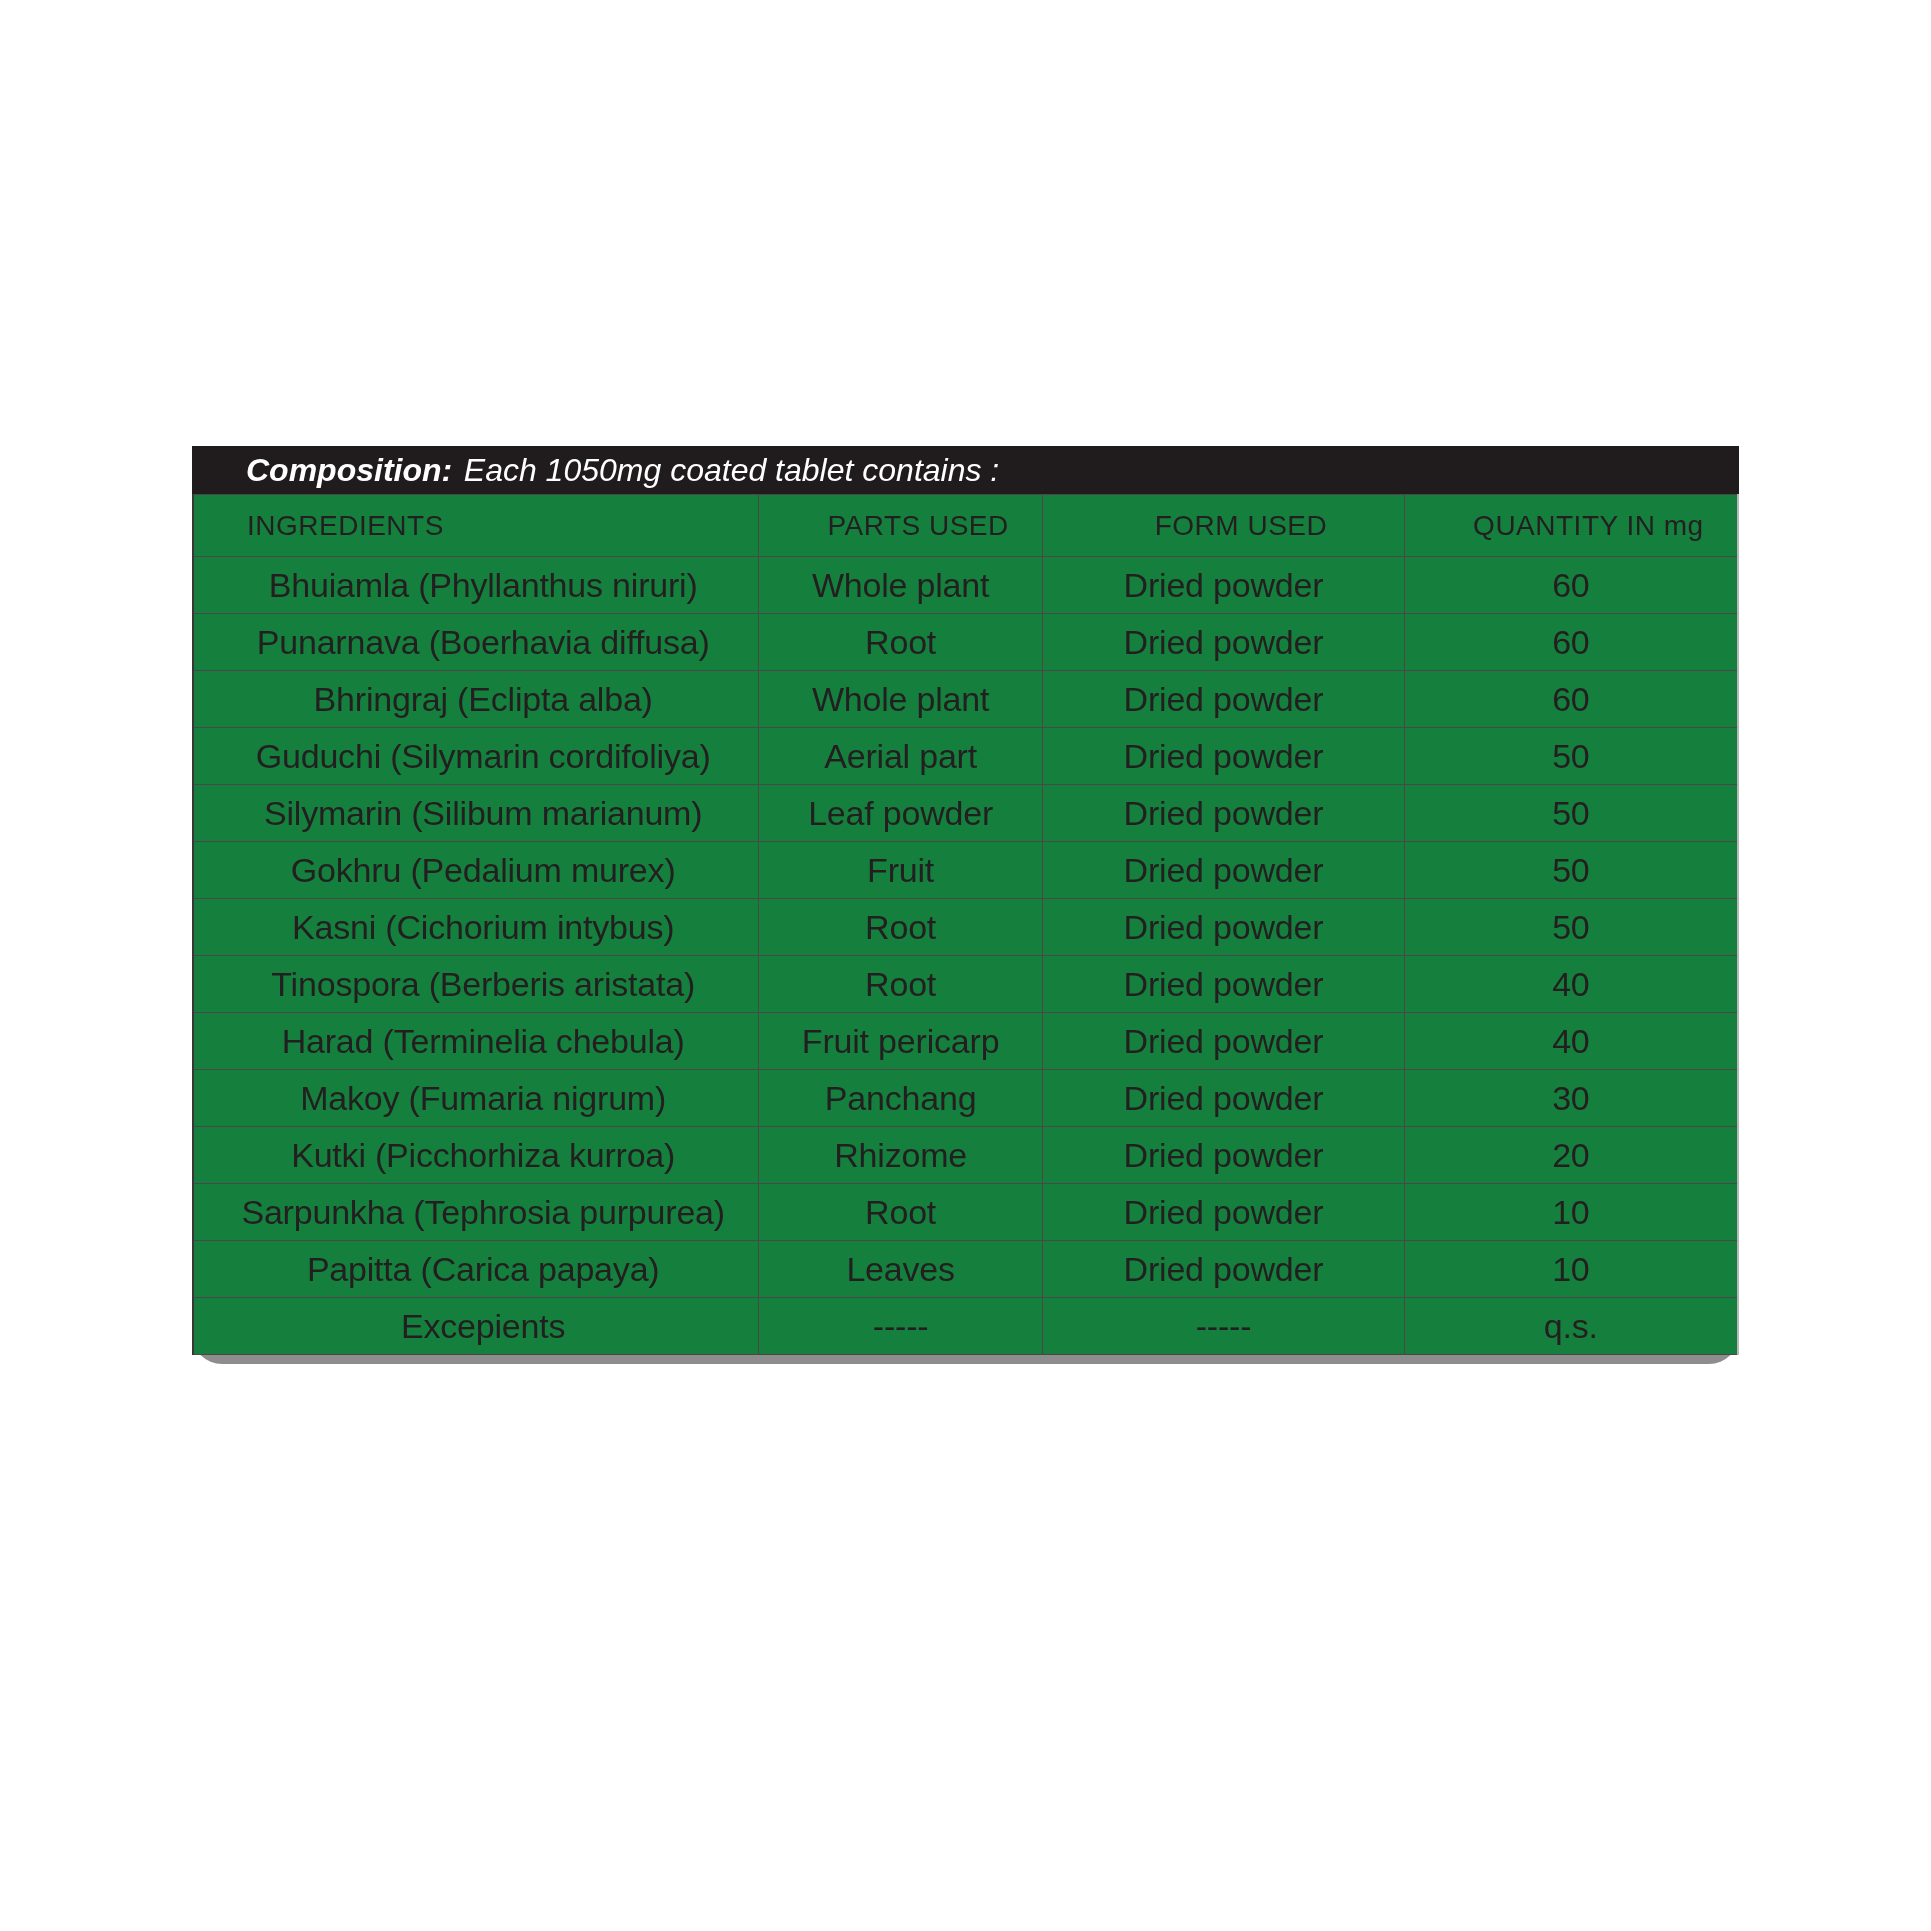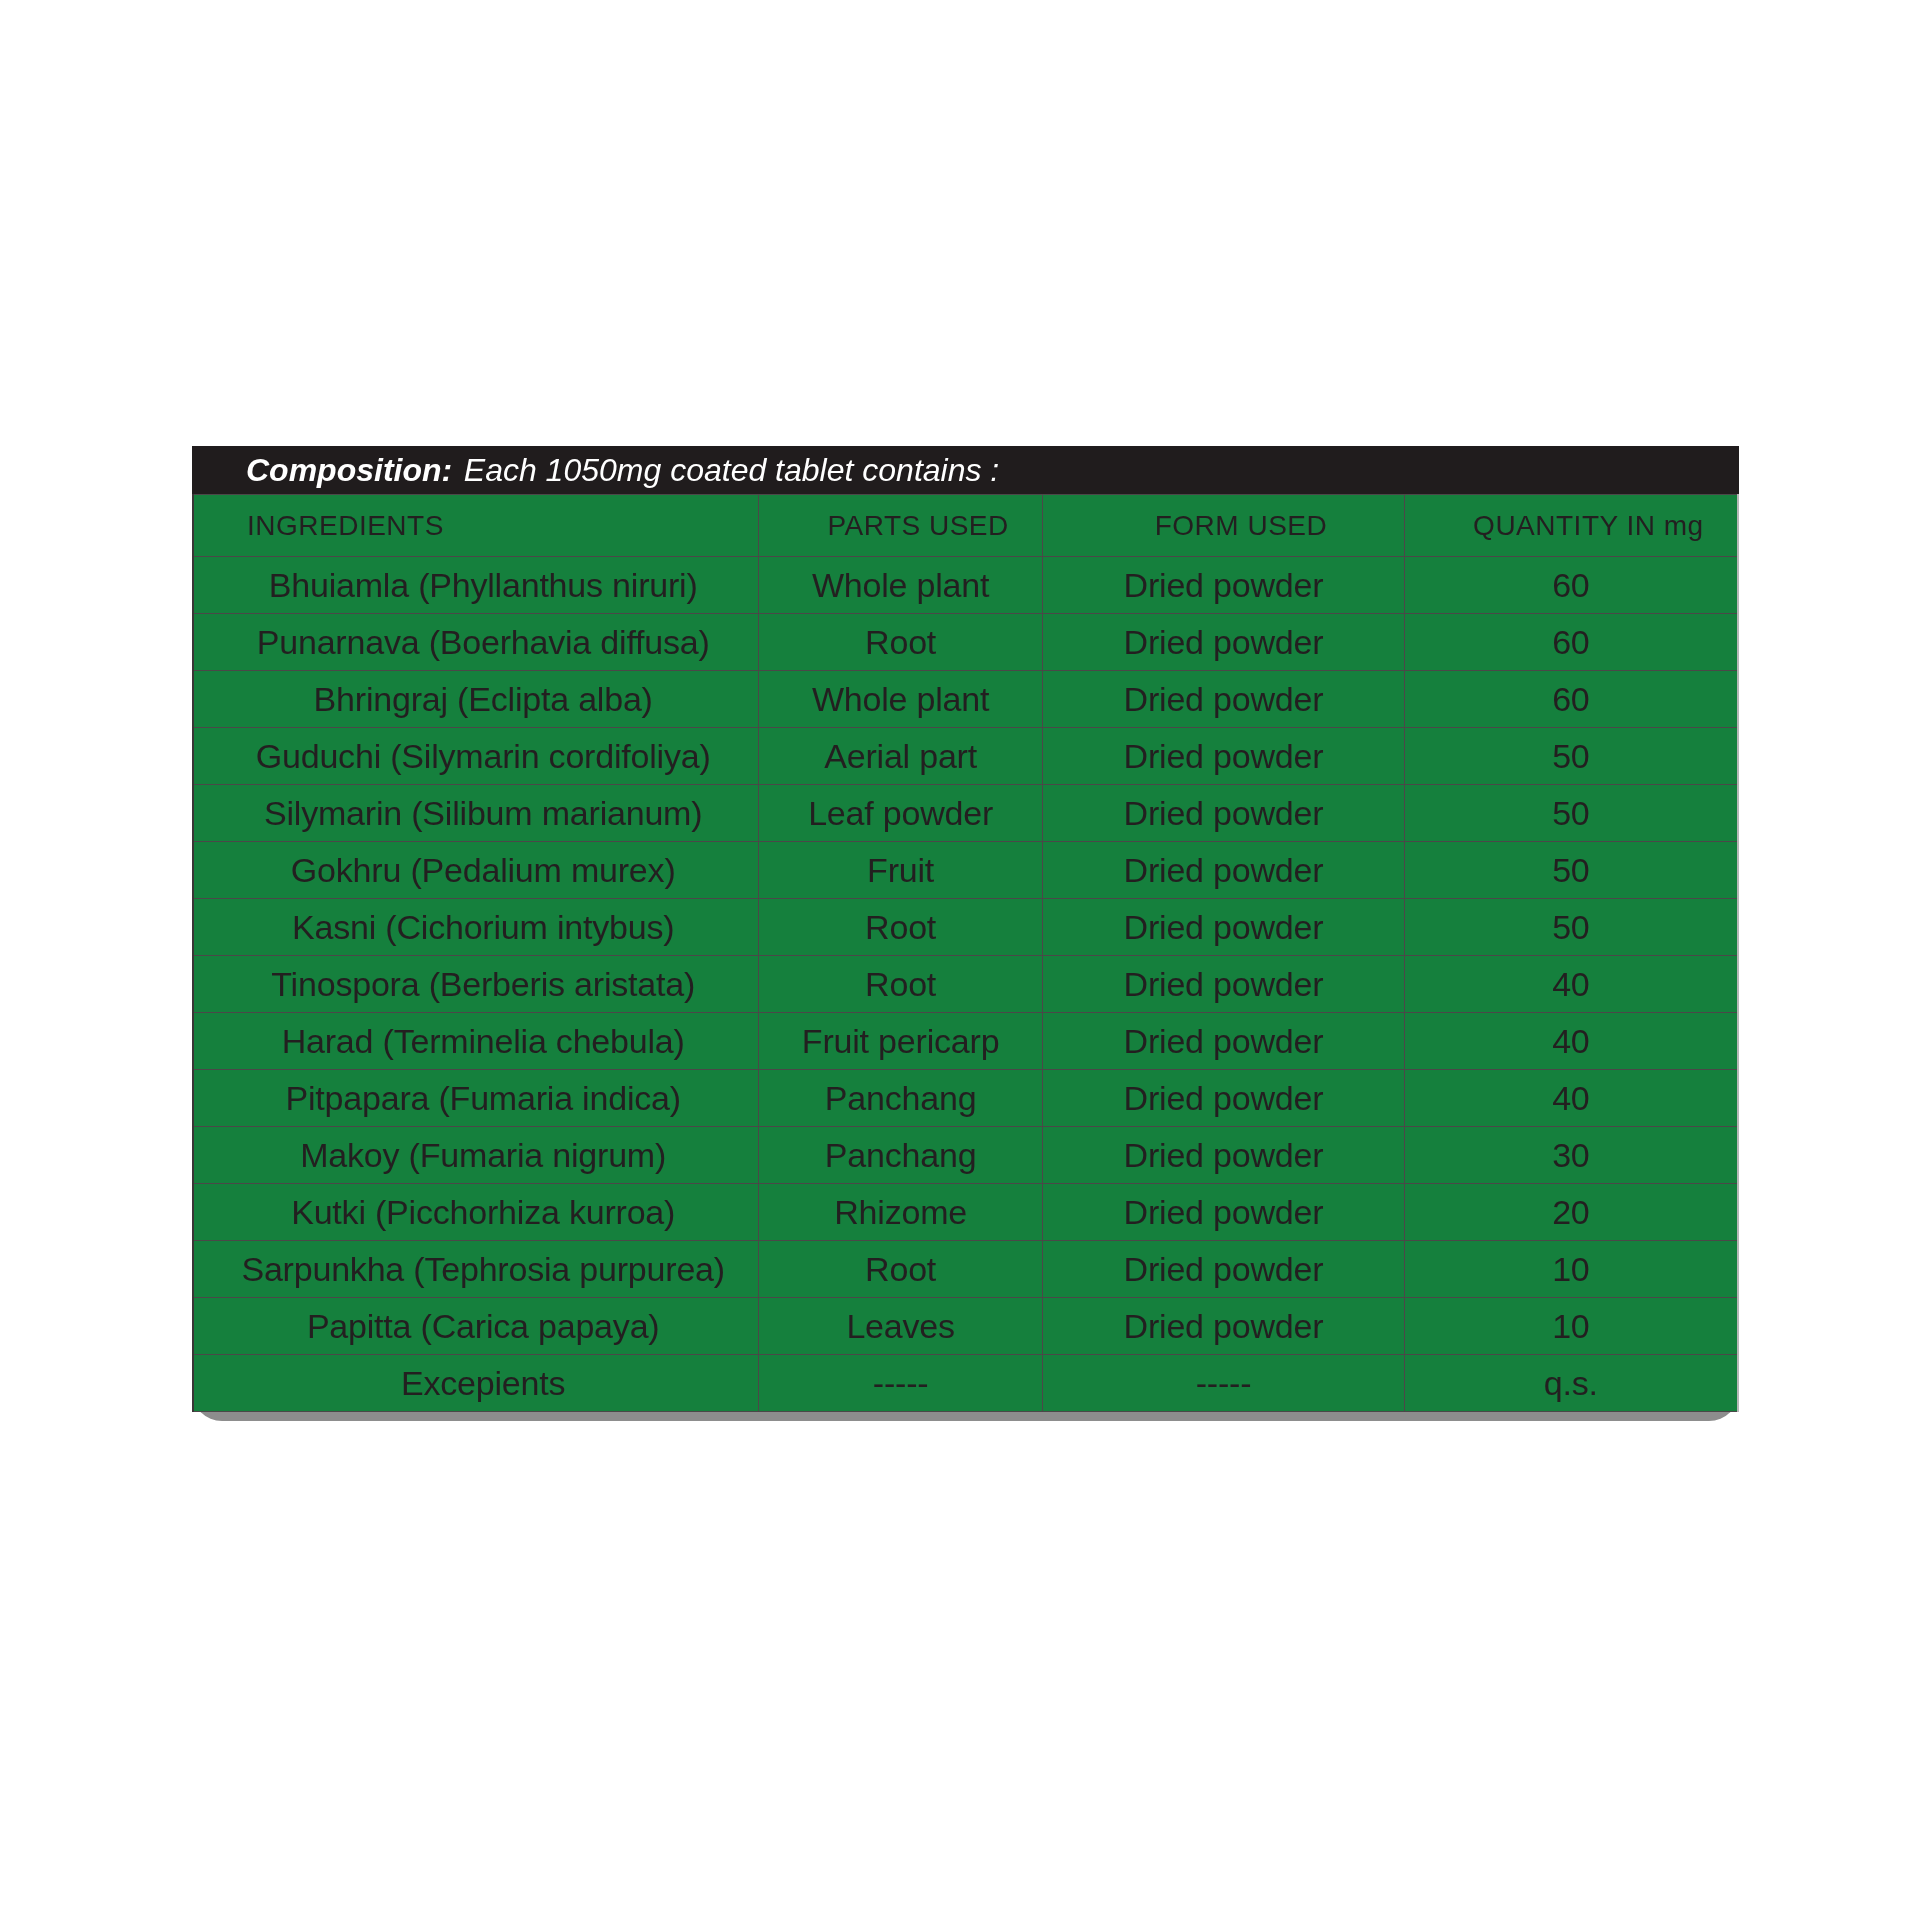--- a/index.html
+++ b/index.html
@@ -147,26 +147,20 @@
           <td>Dried powder</td>
           <td>40</td>
         </tr>
         <tr>
           <td class="c-ing">Harad (Terminelia chebula)</td>
           <td>Fruit pericarp</td>
           <td>Dried powder</td>
           <td>40</td>
         </tr>
         <tr>
-          <td class="c-ing">Pitpapara (Fumaria indica)</td>
-          <td>Panchang</td>
-          <td>Dried powder</td>
-          <td>40</td>
-        </tr>
-        <tr>
           <td class="c-ing">Makoy (Fumaria nigrum)</td>
           <td>Panchang</td>
           <td>Dried powder</td>
           <td>30</td>
         </tr>
         <tr>
           <td class="c-ing">Kutki (Picchorhiza kurroa)</td>
           <td>Rhizome</td>
           <td>Dried powder</td>
           <td>20</td>

